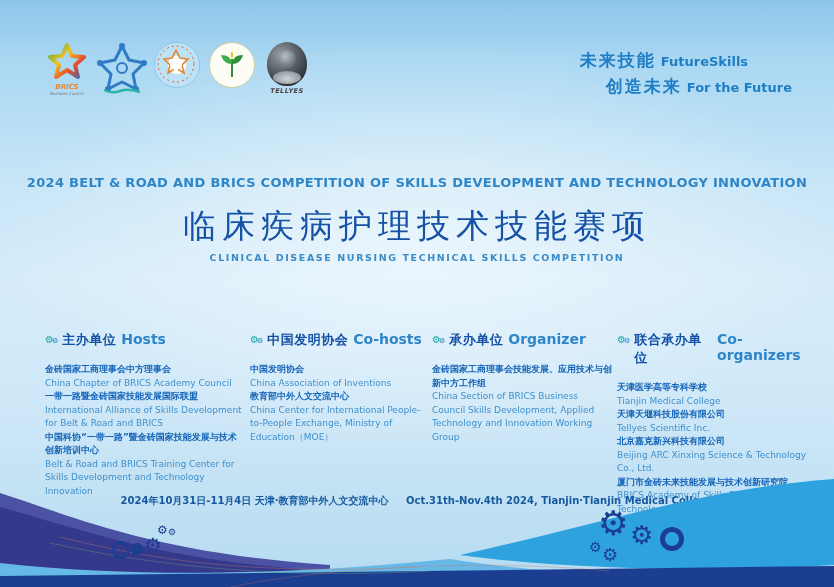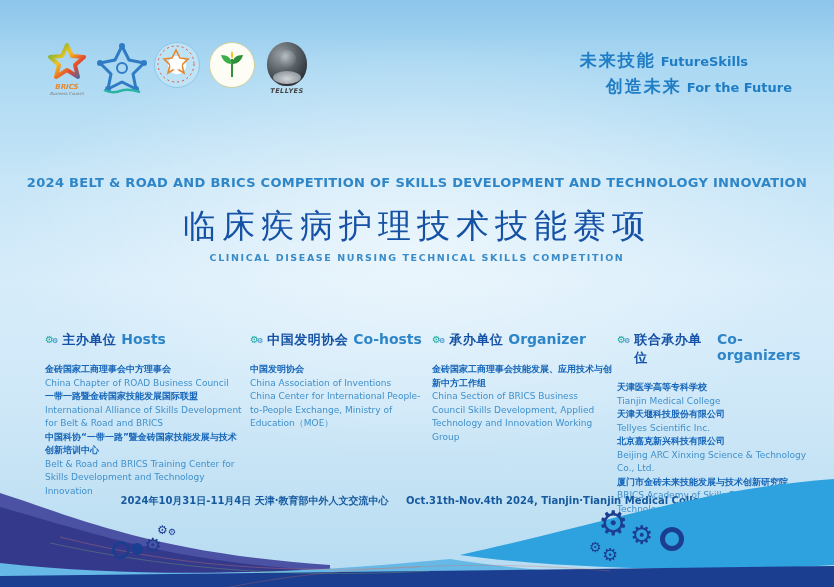--- a/index.html
+++ b/index.html
@@ -144,37 +144,38 @@
   <div class="event-subtitle">CLINICAL DISEASE NURSING TECHNICAL SKILLS COMPETITION</div>
 
   <div class="col col1">
     <div class="col-header">
       <span class="hdr-icon"><span>⚙</span><span class="g2">⚙</span></span>
       <span class="hdr-zh">主办单位</span>
       <span class="hdr-en">Hosts</span>
     </div>
     <div class="org">
       <div class="zh">金砖国家工商理事会中方理事会</div>
-      <div class="en">China Chapter of ROAD Business Council</div>
+      <div class="en">China Chapter of BRICS Academy Council</div>
       <div class="zh">一带一路暨金砖国家技能发展国际联盟</div>
       <div class="en">International Alliance of Skills Development for Belt &amp; Road and BRICS</div>
       <div class="zh">中国科协“一带一路”暨金砖国家技能发展与技术创新培训中心</div>
       <div class="en">Belt &amp; Road and BRICS Training Center for Skills Development and Technology Innovation</div>
     </div>
   </div>
 
   <div class="col col2">
     <div class="col-header">
       <span class="hdr-icon"><span>⚙</span><span class="g2">⚙</span></span>
       <span class="hdr-zh">中国发明协会</span>
       <span class="hdr-en">Co-hosts</span>
     </div>
     <div class="org">
       <div class="zh">中国发明协会</div>
       <div class="en">China Association of Inventions</div>
+      <div class="zh">教育部中外人文交流中心</div>
       <div class="en">China Center for International People-to-People Exchange, Ministry of Education（MOE）</div>
     </div>
   </div>
 
   <div class="col col3">
     <div class="col-header">
       <span class="hdr-icon"><span>⚙</span><span class="g2">⚙</span></span>
       <span class="hdr-zh">承办单位</span>
       <span class="hdr-en">Organizer</span>
     </div>

